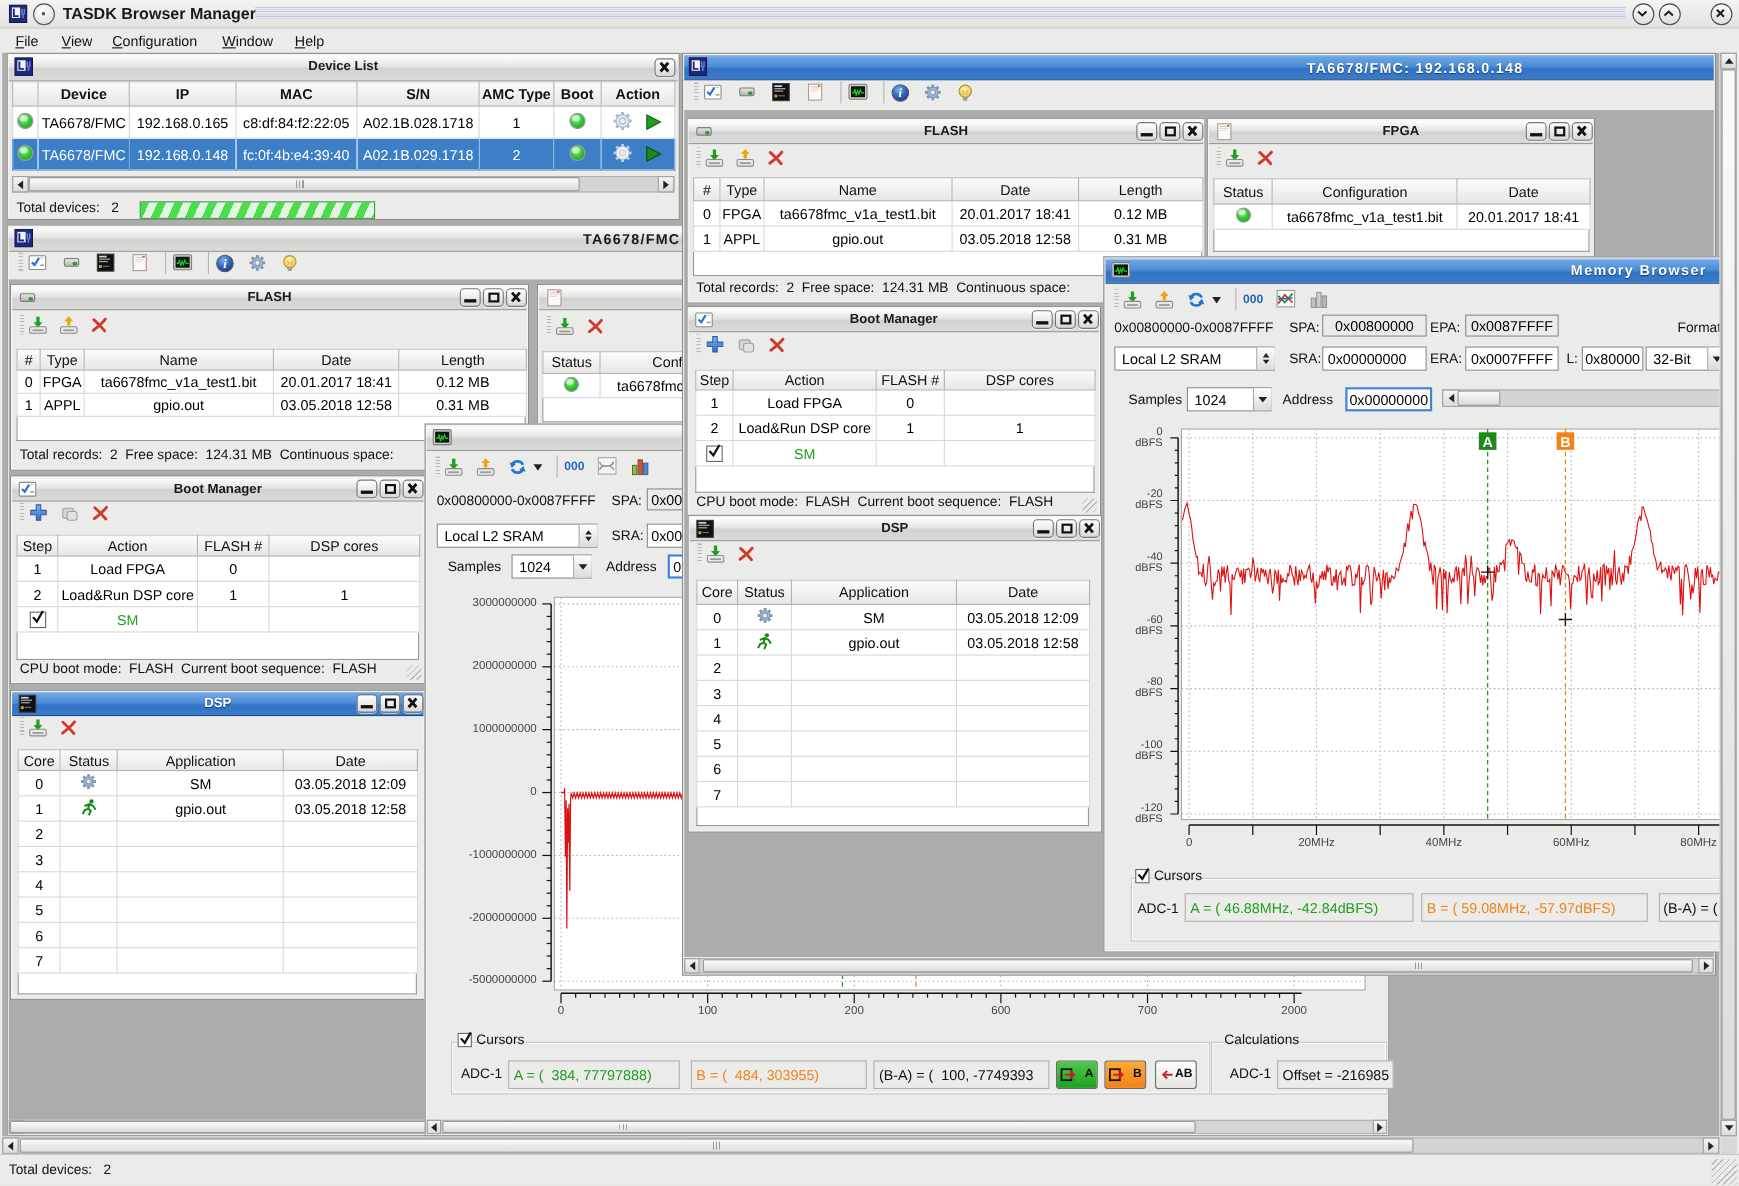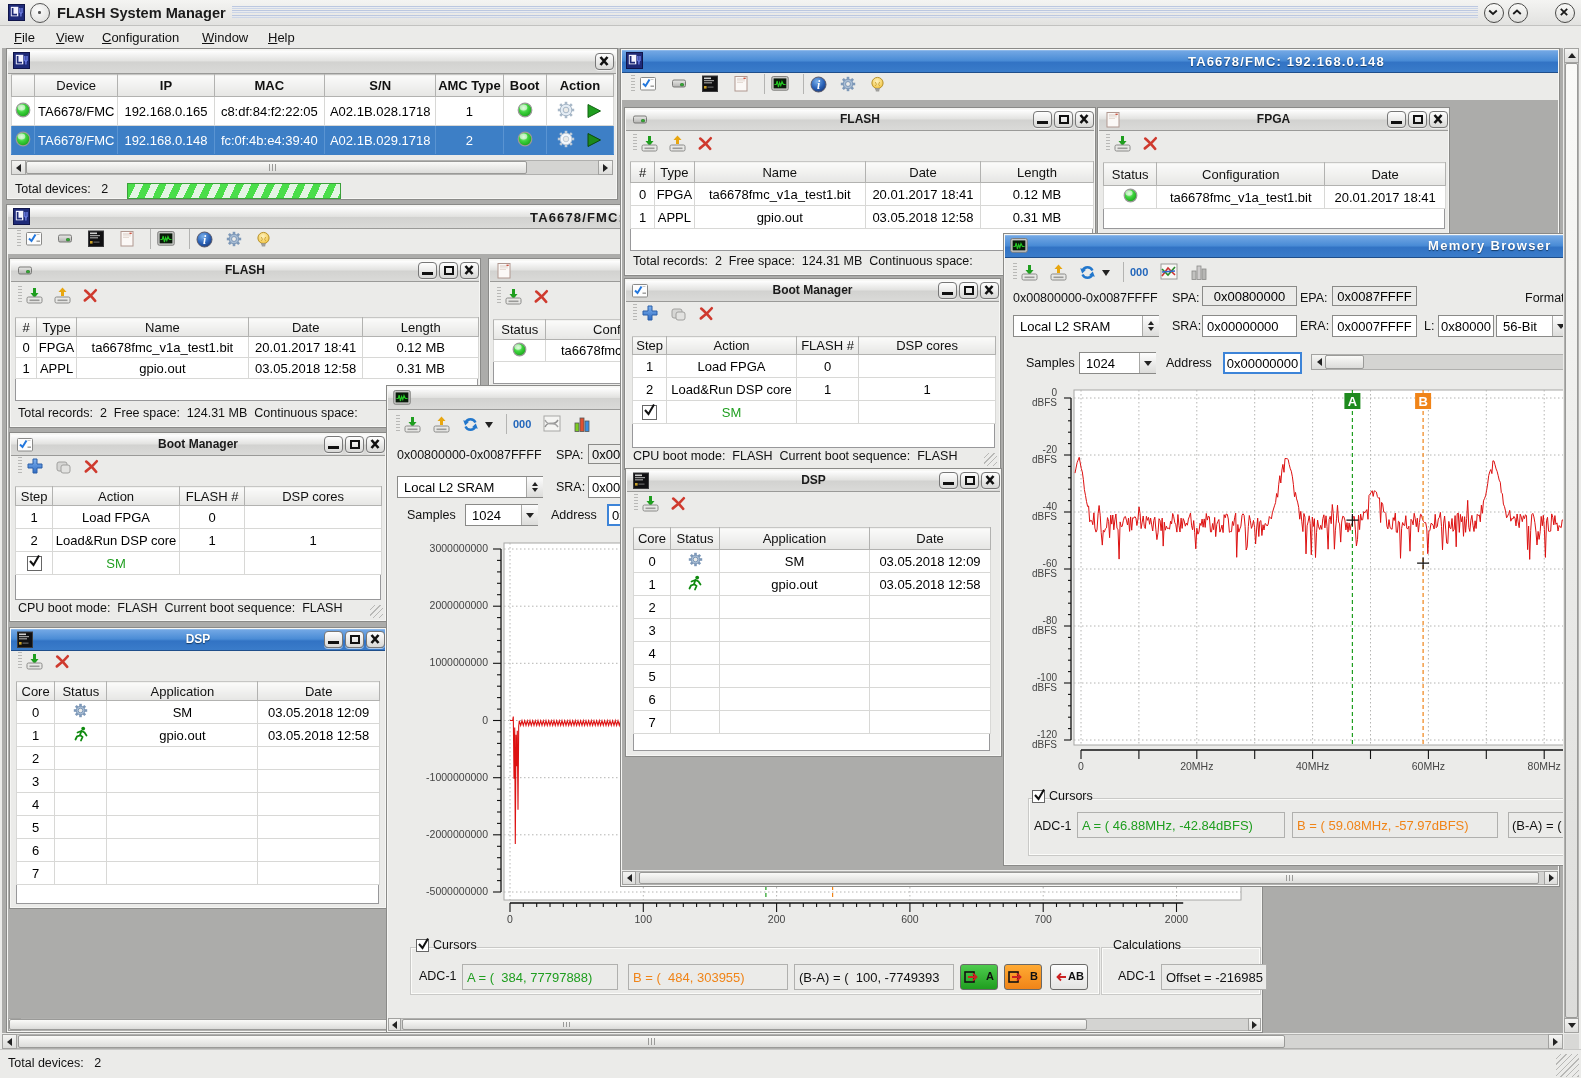--- a/index.html
+++ b/index.html
@@ -52,21 +52,21 @@
   </svg>
 <div class="abs" style="left:0;top:0;width:1581px;height:25px;background:linear-gradient(#f4f4f2,#e2e2e0);border-bottom:1px solid #c2c2c0"></div>
 <div class="abs" style="left:8px;top:4px"><svg style="" width="17" height="17" viewBox="0 0 17 17">
       <rect x="0.5" y="0.5" width="16" height="16" fill="#1e2a78" stroke="#10154a"></rect>
       <rect x="2.8" y="2.8" width="7.5" height="9.5" fill="#f4f4ff"></rect>
       <path d="M4.6 4 L4.6 10.6 L9 10.6" stroke="#1e2a78" stroke-width="1.7" fill="none"></path>
       <path d="M11.8 4 L11.8 9 M14 4 L14 9 M11.8 9 L14 9 M12.9 9 L12.9 12.6" stroke="#6a7ae0" stroke-width="1.4" fill="none"></path>
     </svg></div>
 <div class="abs" style="left:30px;top:3px;width:18px;height:18px;border:1.5px solid #555;border-radius:50%;background:radial-gradient(circle at 40% 35%,#fdfdfd,#d8d8d6)"></div>
 <div class="abs" style="left:38px;top:11px;width:2.5px;height:2.5px;background:#555;border-radius:50%"></div>
-<div style="position:absolute;left:57px;top:5px;font-size:14.6px;color:#1a1a1a;text-align:left;white-space:nowrap;font-weight:bold;">FLASH System Manager</div>
+<div style="position:absolute;left:57px;top:5px;font-size:14.6px;color:#1a1a1a;text-align:left;white-space:nowrap;font-weight:bold;">TASDK Browser Manager</div>
 <div class="abs" style="left:232px;top:6px;width:1246px;height:13px;background:repeating-linear-gradient(180deg,#bcc8e0 0 1px,rgba(230,234,244,0.5) 1px 2px,#ccd6e8 2px 3px,rgba(235,235,233,0) 3px 4.3px)"></div>
 <div class="abs" style="left:1484px;top:3px;width:18px;height:18px;border:1.5px solid #4a4a48;border-radius:50%;background:linear-gradient(#fbfbf9,#dededc)"></div>
 <svg class="abs" style="left:1484px;top:3px" width="18" height="18" viewBox="0 0 18 18">
     <path d="M5.2 7.5 L9 11 L12.8 7.5" stroke="#1a1a1a" stroke-width="1.8" fill="none"></path>
   </svg>
 <div class="abs" style="left:1508px;top:3px;width:18px;height:18px;border:1.5px solid #4a4a48;border-radius:50%;background:linear-gradient(#fbfbf9,#dededc)"></div>
 <svg class="abs" style="left:1508px;top:3px" width="18" height="18" viewBox="0 0 18 18">
     <path d="M5.2 11 L9 7.5 L12.8 11" stroke="#1a1a1a" stroke-width="1.8" fill="none"></path>
   </svg>
 <div class="abs" style="left:1555px;top:3px;width:18px;height:18px;border:1.5px solid #4a4a48;border-radius:50%;background:linear-gradient(#fbfbf9,#dededc)"></div>
@@ -1223,21 +1223,21 @@
       <div style="position:absolute;left:138px;top:82px;width:16px;height:20px;background:linear-gradient(#fdfdfd,#dcdcda);border-left:1px solid #a8a8a6;display:flex;flex-direction:column;align-items:center;justify-content:center">
         <div style="width:0;height:0;border:3.5px solid transparent;border-bottom:4.5px solid #222;margin-bottom:2px"></div>
         <div style="width:0;height:0;border:3.5px solid transparent;border-top:4.5px solid #222"></div>
       </div>
 <div style="position:absolute;left:168px;top:85px;font-size:12.5px;color:#111;text-align:left;white-space:nowrap;">SRA:</div>
 <div style="position:absolute;left:198px;top:81px;width:95px;height:22px;background:#fff;border:1px solid #8a8a88;font-size:13px;color:#000;overflow:hidden;white-space:nowrap;display:flex;align-items:center;justify-content:left;padding:0 4px;box-sizing:border-box">0x00000000</div>
 <div style="position:absolute;left:296px;top:85px;font-size:12.5px;color:#111;text-align:left;white-space:nowrap;">ERA:</div>
 <div style="position:absolute;left:328px;top:81px;width:85px;height:22px;background:#fff;border:1px solid #8a8a88;font-size:13px;color:#000;overflow:hidden;white-space:nowrap;display:flex;align-items:center;justify-content:center;padding:0 4px;box-sizing:border-box">0x0007FFFF</div>
 <div style="position:absolute;left:420px;top:85px;font-size:12.5px;color:#111;text-align:left;white-space:nowrap;">L:</div>
 <div style="position:absolute;left:434px;top:81px;width:56px;height:22px;background:#fff;border:1px solid #8a8a88;font-size:13px;color:#000;overflow:hidden;white-space:nowrap;display:flex;align-items:center;justify-content:center;padding:0 4px;box-sizing:border-box">0x80000</div>
-<div style="position:absolute;left:492px;top:81px;width:73px;height:22px;background:#fff;border:1px solid #8a8a88;font-size:13px;color:#000;overflow:hidden;white-space:nowrap;display:flex;align-items:center;justify-content:left;padding:0 6px;box-sizing:border-box">56-Bit</div>
+<div style="position:absolute;left:492px;top:81px;width:73px;height:22px;background:#fff;border:1px solid #8a8a88;font-size:13px;color:#000;overflow:hidden;white-space:nowrap;display:flex;align-items:center;justify-content:left;padding:0 6px;box-sizing:border-box">32-Bit</div>
       <div style="position:absolute;left:548px;top:82px;width:16px;height:20px;background:linear-gradient(#fdfdfd,#dcdcda);border-left:1px solid #a8a8a6;display:flex;align-items:center;justify-content:center">
         <div style="width:0;height:0;border:4px solid transparent;border-top:5px solid #222;margin-top:4px"></div>
       </div>
 <div style="position:absolute;left:22px;top:122px;font-size:12.5px;color:#111;text-align:left;white-space:nowrap;">Samples</div>
 <div style="position:absolute;left:75px;top:118px;width:77px;height:22px;background:#fff;border:1px solid #8a8a88;font-size:13px;color:#000;overflow:hidden;white-space:nowrap;display:flex;align-items:center;justify-content:left;padding:0 6px;box-sizing:border-box">1024</div>
       <div style="position:absolute;left:135px;top:119px;width:16px;height:20px;background:linear-gradient(#fdfdfd,#dcdcda);border-left:1px solid #a8a8a6;display:flex;align-items:center;justify-content:center">
         <div style="width:0;height:0;border:4px solid transparent;border-top:5px solid #222;margin-top:4px"></div>
       </div>
 <div style="position:absolute;left:162px;top:122px;font-size:12.5px;color:#111;text-align:left;white-space:nowrap;">Address</div>
 <div style="position:absolute;left:219px;top:118px;width:79px;height:22px;background:#fff;border:2px solid #3d84d8;font-size:13px;color:#000;overflow:hidden;white-space:nowrap;display:flex;align-items:center;justify-content:center;padding:0 2px;box-sizing:border-box">0x00000000</div>
@@ -1335,20 +1335,21 @@
         <path d="M3 8 L6.5 12 L12 2.5" stroke="#111" stroke-width="2" fill="none"></path>
       </svg>
 <div style="position:absolute;left:45px;top:555px;font-size:12.5px;color:#111;text-align:left;white-space:nowrap;">Cursors</div>
 <div style="position:absolute;left:30px;top:585px;font-size:12.5px;color:#111;text-align:left;white-space:nowrap;">ADC-1</div>
 <div style="position:absolute;left:73px;top:578px;width:208px;height:26px;background:#ebebe9;border:1px solid #b0b0ae;font-size:13px;color:#1f9e1f;overflow:hidden;white-space:nowrap;display:flex;align-items:center;justify-content:left;padding:0 4px;box-sizing:border-box">A = ( 46.88MHz, -42.84dBFS)</div>
 <div style="position:absolute;left:288px;top:578px;width:206px;height:26px;background:#ebebe9;border:1px solid #b0b0ae;font-size:13px;color:#f08418;overflow:hidden;white-space:nowrap;display:flex;align-items:center;justify-content:left;padding:0 4px;box-sizing:border-box">B = ( 59.08MHz, -57.97dBFS)</div>
 <div style="position:absolute;left:504px;top:578px;width:110px;height:26px;background:#ebebe9;border:1px solid #b0b0ae;font-size:13px;color:#111;overflow:hidden;white-space:nowrap;display:flex;align-items:center;justify-content:left;padding:0 3px;box-sizing:border-box">(B-A) = ( 1</div>
 </div>
 <div class="win" style="left:4px;top:0px;width:610px;height:150px">
 <div class="tb" style="left:1px;top:1px;width:608px;height:22px"></div>
+      <div class="ttl" style="left:1px;width:608px;top:4px;font-size:12px">Device List</div>
       <div style="position:absolute;left:6px;top:3px"><svg style="" width="17" height="17" viewBox="0 0 17 17">
           <rect x="0.5" y="0.5" width="16" height="16" fill="#1e2a78" stroke="#10154a"></rect>
           <rect x="2.8" y="2.8" width="7.5" height="9.5" fill="#f4f4ff"></rect>
           <path d="M4.6 4 L4.6 10.6 L9 10.6" stroke="#1e2a78" stroke-width="1.7" fill="none"></path>
           <path d="M11.8 4 L11.8 9 M14 4 L14 9 M11.8 9 L14 9 M12.9 9 L12.9 12.6" stroke="#6a7ae0" stroke-width="1.4" fill="none"></path>
         </svg></div>
 <div class="wbtn" style="left:588px;top:4px"><svg width="16" height="14" viewBox="0 0 16 14">
           <path d="M4.5 3 L11.5 11 M11.5 3 L4.5 11" stroke="#111" stroke-width="2.6"></path>
         </svg></div>
 <table class="t" style="left:4px;top:25px;width:602px;font-size:13px">
@@ -1358,21 +1359,21 @@
           <col style="width:96px">
           <col style="width:110px">
           <col style="width:111px">
           <col style="width:67px">
           <col style="width:43px">
           <col style="width:67px">
         </colgroup>
         <tbody>
           <tr style="height:22px">
             <th style="font-weight:bold"></th>
-            <th style="font-weight:normal">Device</th>
+            <th style="font-weight:bold">Device</th>
             <th style="font-weight:bold">IP</th>
             <th style="font-weight:bold">MAC</th>
             <th style="font-weight:bold">S/N</th>
             <th style="font-weight:bold">AMC Type</th>
             <th style="font-weight:bold">Boot</th>
             <th style="font-weight:bold">Action</th>
           </tr>
           <tr style="height:29px">
             <td style=""><svg style="" width="16" height="16" viewBox="0 0 16 16">
                 <circle cx="8.0" cy="8.0" r="6.8" fill="url(#gled)" stroke="#9a9a98" stroke-width="1.2"></circle>

